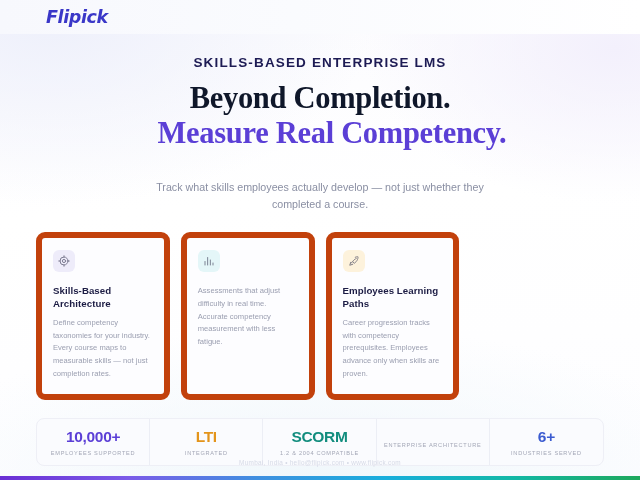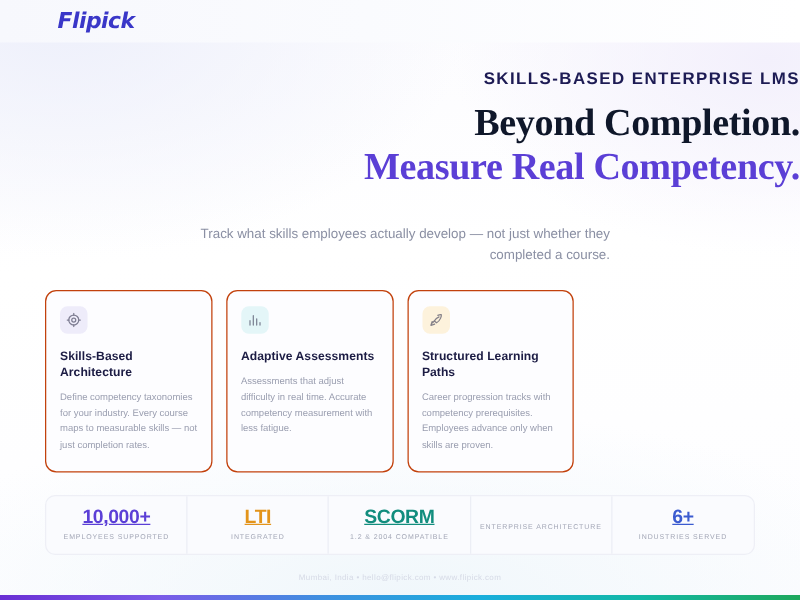--- a/index.html
+++ b/index.html
@@ -32,21 +32,21 @@
   .logo {
     font-family:"DejaVu Sans", sans-serif;
     font-style:italic;
     font-weight:bold;
     font-size:17.5px;
     letter-spacing:-0.4px;
     color:#3A37C8;
   }
 
   
-  .hero { text-align:right; padding-top:21px; }
+  .hero { text-align:center; padding-top:21px; }
 
   .eyebrow {
     font-size:13.5px;
     font-weight:bold;
     letter-spacing:1.15px;
     color:#1d1b54;
   }
 
   .h1 {
     font-family:"Liberation Serif", serif;
@@ -69,21 +69,21 @@
 
   
   .cards-wrap {
     margin:19px 36px 0;
     display:grid;
     grid-template-columns:repeat(4,1fr);
     gap:11px;
   }
   .card {
     background:#fdfdff;
-    border:1px solid #c2410c;
+    border:6px solid #c2410c;
     border-radius:9px;
     padding:12px 11px 14px;
     min-height:122px;
   }
   .card-icon {
     width:22px; height:22px;
     border-radius:6px;
     display:flex; align-items:center; justify-content:center;
     margin-bottom:13px;
   }
@@ -116,21 +116,20 @@
     display:flex; flex-direction:column;
     align-items:center; justify-content:center;
     border-right:1px solid #eceef5;
   }
   .stat:last-child { border-right:none; }
   .stat-value {
     font-size:15.5px;
     font-weight:bold;
     letter-spacing:-0.3px;
     line-height:1;
-    text-decoration:underline;
   }
   .stat-label {
     margin-top:5px;
     font-size:5.6px;
     letter-spacing:.72px;
     color:#a3a7b6;
     text-transform:uppercase;
     white-space:nowrap;
   }
 
@@ -187,34 +186,33 @@
     </div>
 
     <div class="card">
       <div class="card-icon" style="background: rgb(228, 246, 248);">
         <span>
           <svg viewBox="0 0 24 24" fill="none" stroke="#3b3b55" stroke-width="2" stroke-linecap="round">
             <path d="M4 20V13M9.3 20V5M14.7 20V10M20 20v-4"></path>
           </svg>
         </span>
       </div>
-      <div class="card-title">Adaptive Assessments</div>
       <div class="card-body">Assessments that adjust difficulty in real time. Accurate competency measurement with less fatigue.</div>
     </div>
 
     <div class="card">
       <div class="card-icon" style="background: rgb(253, 242, 220);">
         <span>
           <svg viewBox="0 0 24 24" fill="none" stroke="#3b3b55" stroke-width="2" stroke-linecap="round" stroke-linejoin="round">
             <path d="M14.5 4.5c3.5-1.5 5.5-1 5.5-1s.5 2-1 5.5c-1.4 3.3-4 6-6.5 7.5L9 13.5C10.5 11 13.2 8.4 16.5 7"></path>
             <path d="M9 13.5 6 16.5M5.5 14.5 3.5 20.5l6-2"></path>
           </svg>
         </span>
       </div>
-      <div class="card-title">Structured Learning Paths</div>
+      <div class="card-title">Employees Learning Paths</div>
       <div class="card-body">Career progression tracks with competency prerequisites. Employees advance only when skills are proven.</div>
     </div>
 
 
   </div>
 
   <div class="stats">
     <div class="stat">
       <div class="stat-value" style="color: rgb(91, 63, 214);">10,000+</div>
       <div class="stat-label">EMPLOYEES SUPPORTED</div>

